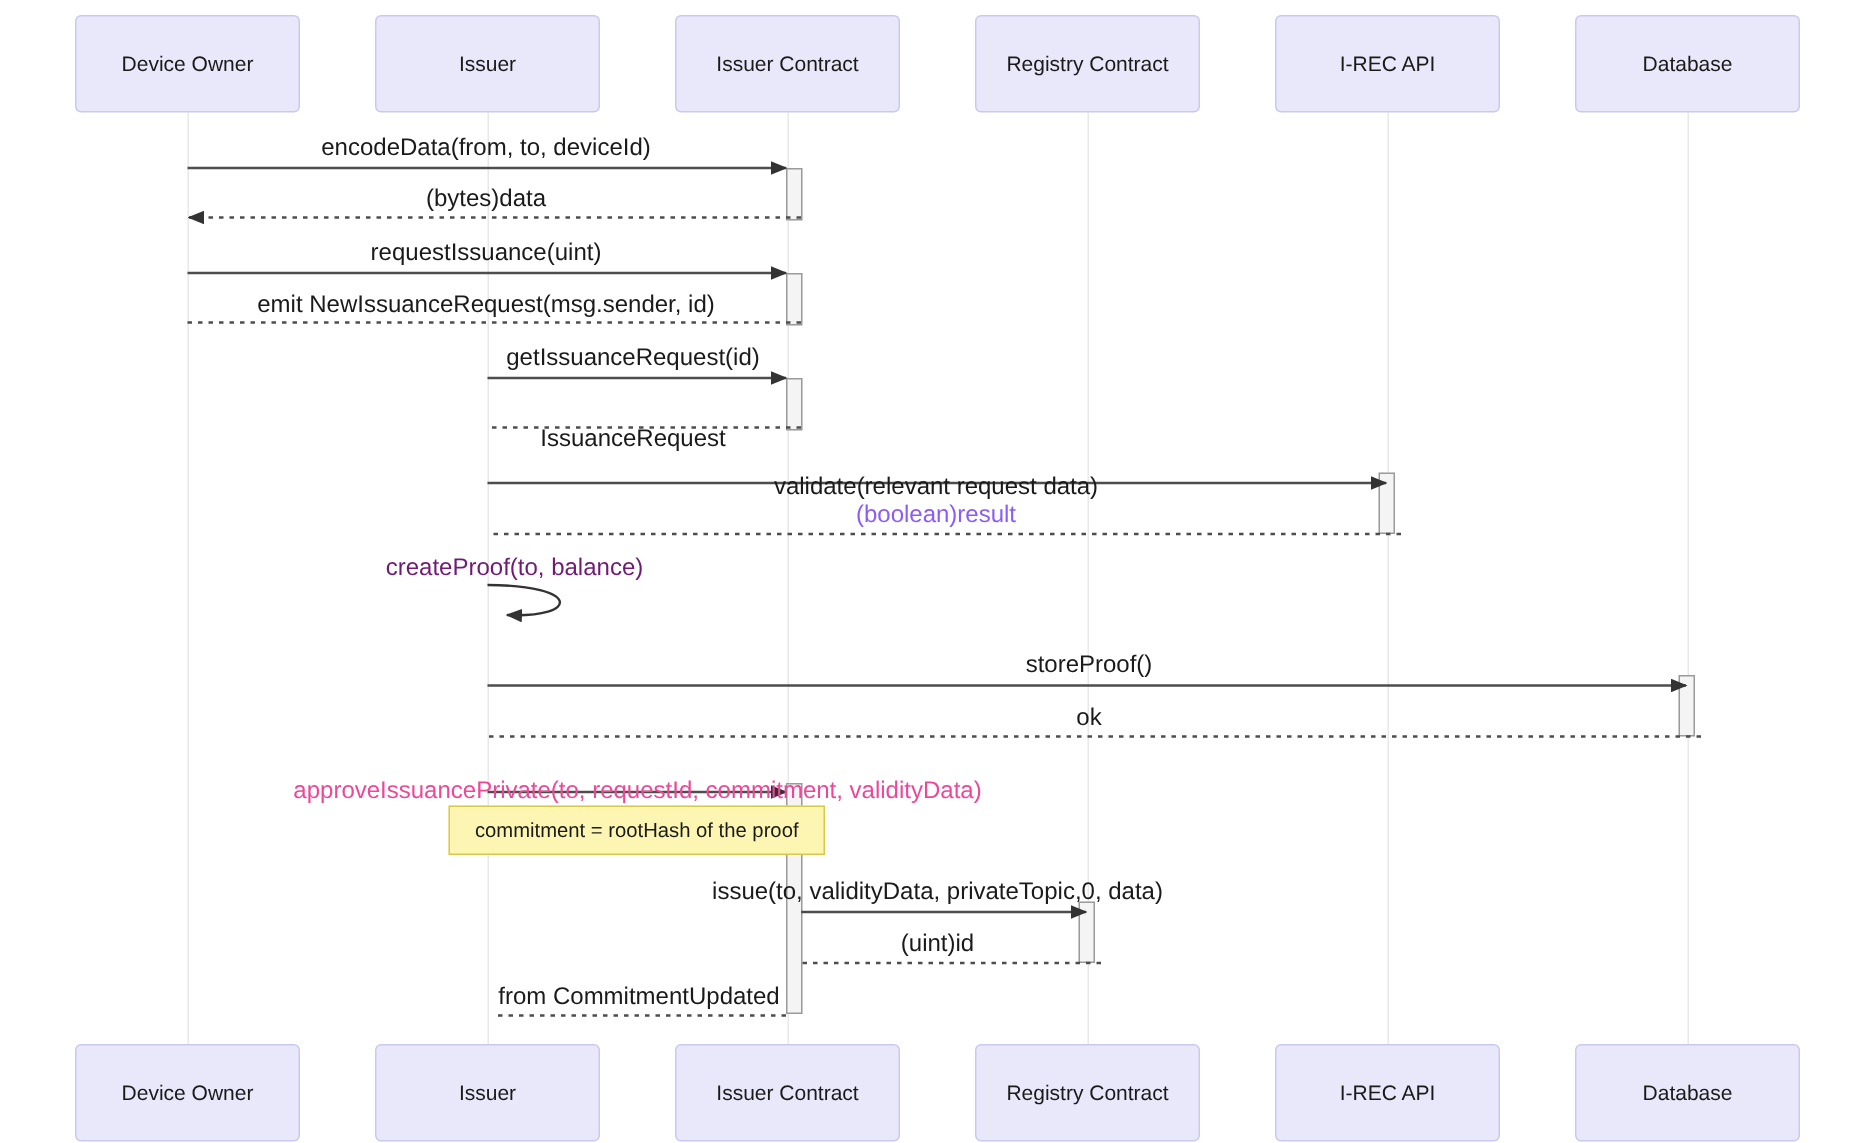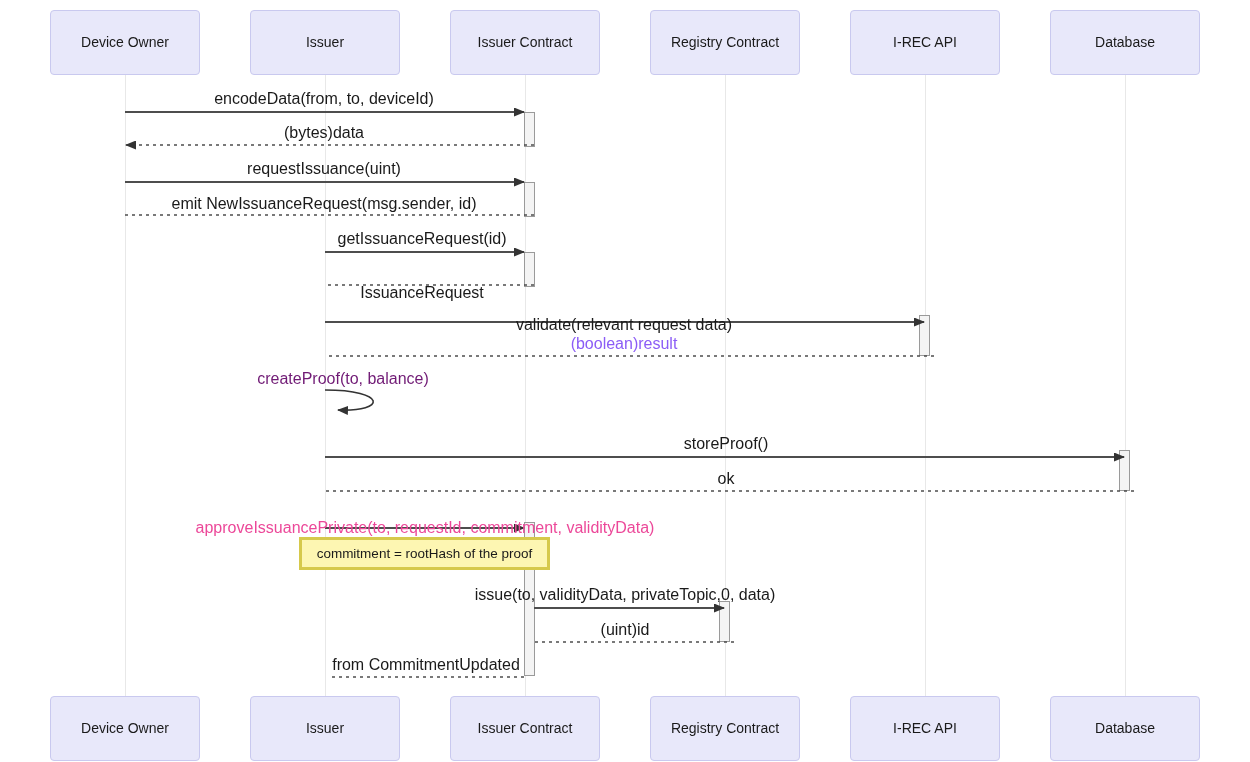--- a/index.html
+++ b/index.html
@@ -48,21 +48,21 @@
     font-size: 16px;
     color: #1a1a1a;
     white-space: nowrap;
     font-family: Liberation Sans, sans-serif;
     transform: translateX(-50%);
   }
   .note-box {
     position: absolute;
     box-sizing: border-box;
     background: #fdf6b2;
-    border: 3px solid #404040;
+    border: 1px solid #404040;
     display: flex;
     align-items: center;
     justify-content: center;
   }
   .note-text {
     font-size: 13.5px;
     color: #1a1a1a;
     white-space: nowrap;
     font-family: "Liberation Sans", sans-serif;
   }

